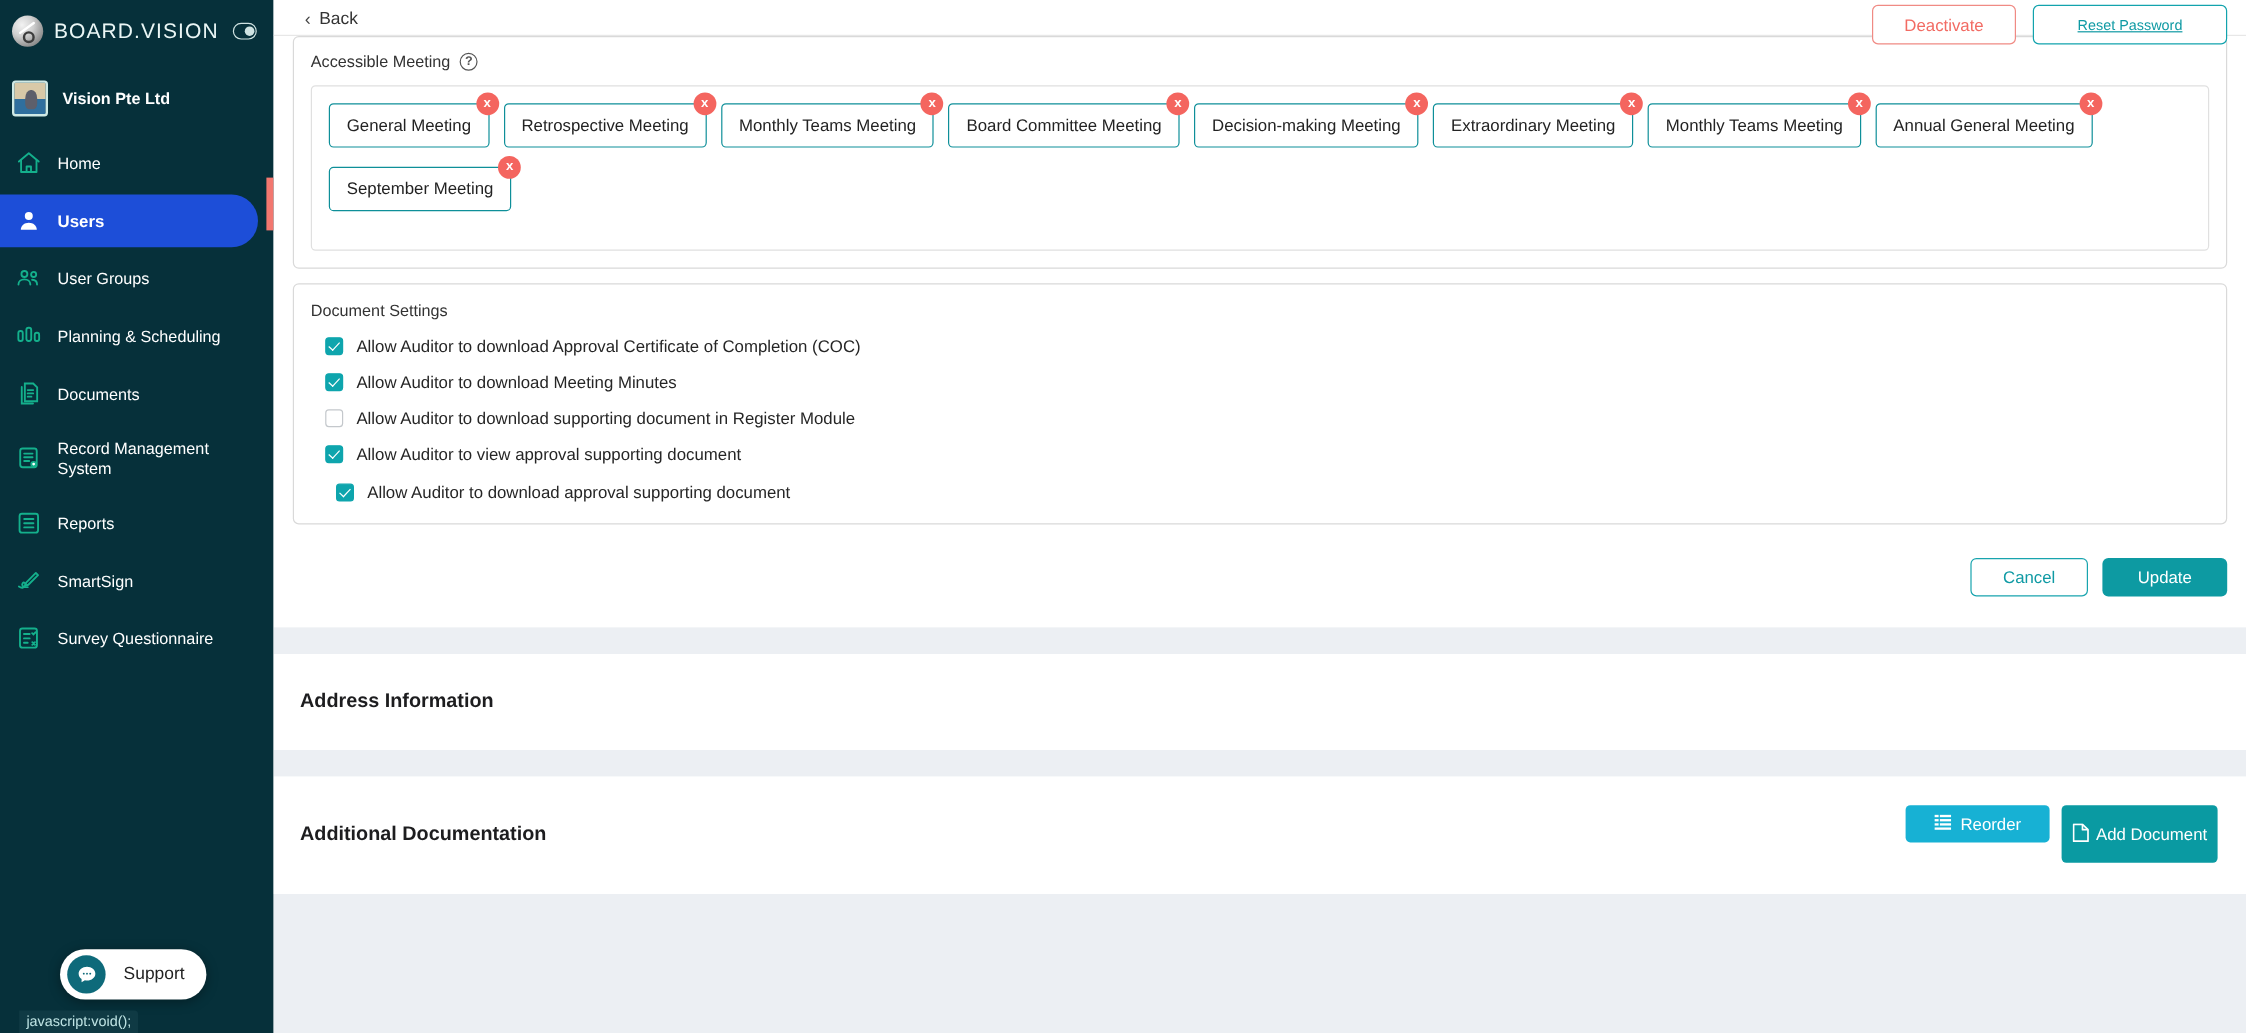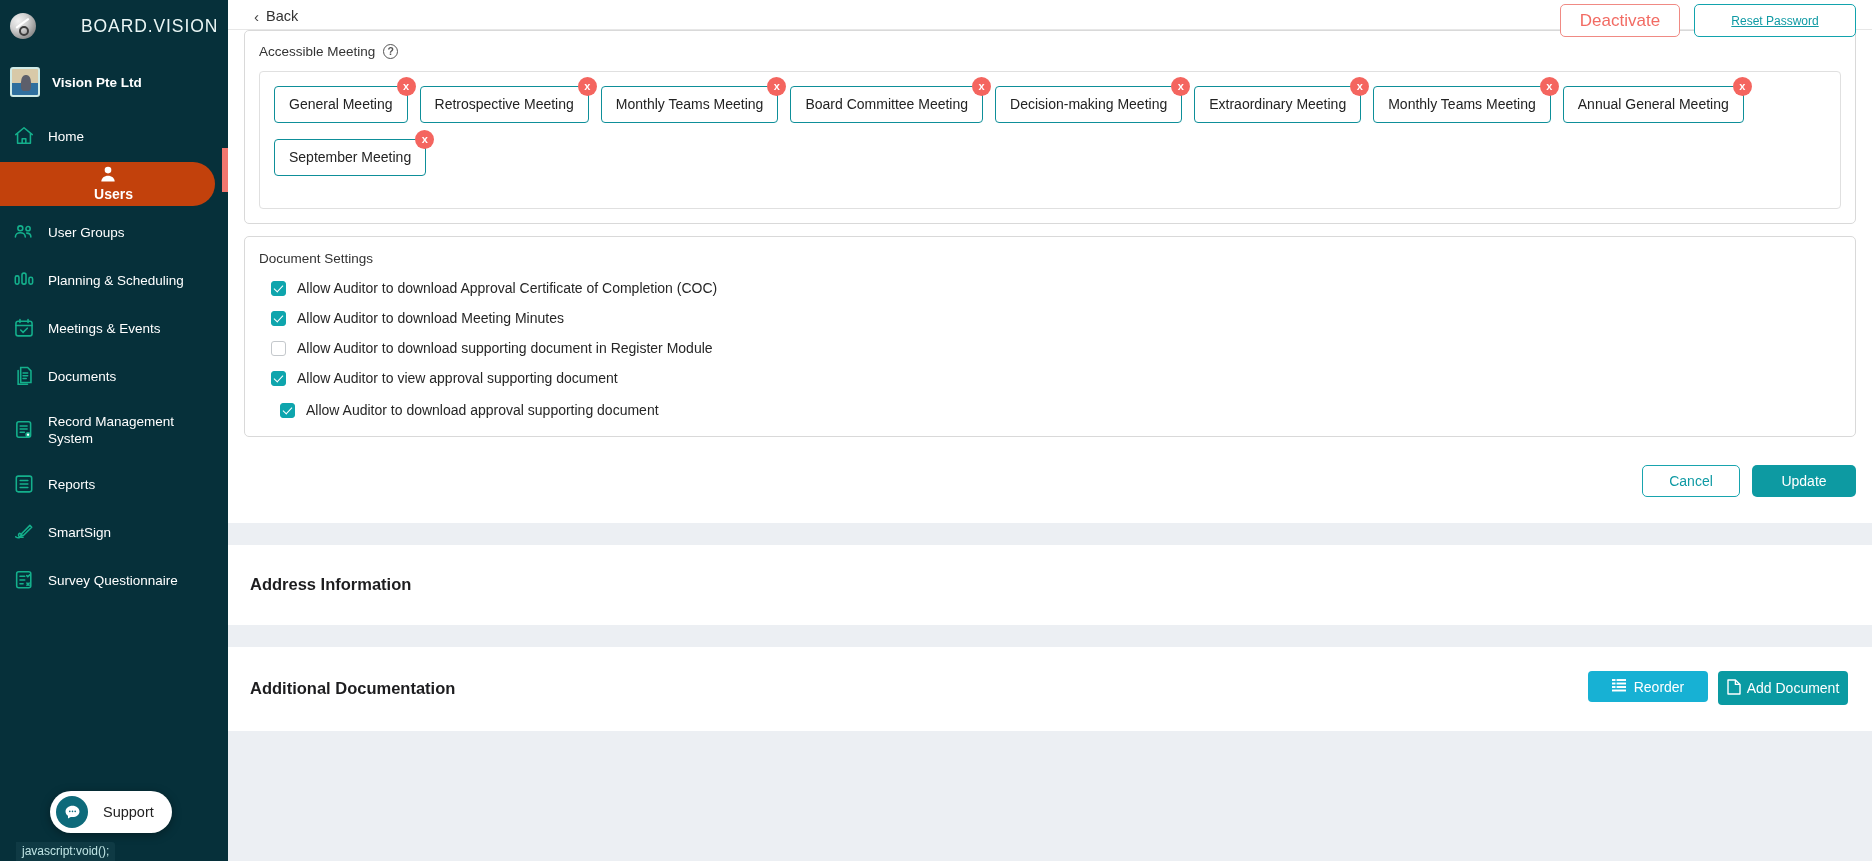--- a/index.html
+++ b/index.html
@@ -14,21 +14,21 @@
   
   .sidebar {
     width: 228px; height: 861px;
     background: #06303a;
     position: relative;
     flex: 0 0 228px;
     overflow: hidden;
   }
   .brand-row {
     display: flex; align-items: center;
-    height: 52px; padding: 0 14px 0 10px; gap: 36px;
+    height: 52px; padding: 0 14px 0 10px;
   }
   .brand-logo {
     width: 26px; height: 26px; border-radius: 50%;
     background: radial-gradient(circle at 32% 30%, #f2f2f2 0%, #cfcfcf 38%, #8e8e8e 75%, #6d6d6d 100%);
     position: relative; flex: 0 0 26px;
   }
   .brand-logo::after {
     content: ""; position: absolute; left: 6px; top: 14px;
     width: 16px; height: 2px; background: #fff;
     transform: rotate(-36deg); transform-origin: left center;
@@ -77,23 +77,22 @@
   .nav { margin-top: 8px; }
   .nav-item {
     display: flex; align-items: center;
     height: 44px; margin: 4px 13px 4px 0;
     padding-left: 12px; border-radius: 0 22px 22px 0;
     color: #ffffff; cursor: pointer;
     position: relative;
   }
   .nav-item.two-line { height: 56px; justify-content: center; }
   .nav-item.active {
-    background: #c2410c;
+    background: #1d4ed8;
     color: #ffffff;
-    flex-direction: column;
   }
   .nav-ico {
     width: 24px; height: 24px; flex: 0 0 24px;
     display: flex; align-items: center; justify-content: center;
     margin-right: 12px;
   }
   .nav-ico svg { display: block; }
   .nav-label { font-size: 13.5px; line-height: 17px; }
   .nav-item.active .nav-label { font-weight: 700; font-size: 14px; }
 
@@ -144,21 +143,21 @@
     padding-bottom: 5px;
   }
   .chev { font-size: 15px; color: #444; line-height: 1; }
   .top-actions {
     margin-left: auto; display: flex; gap: 14px;
     align-items: flex-end; padding-bottom: 0;
   }
   .btn-ghost-red {
     width: 120px; height: 33px; margin-bottom: -8px;
     border: 1px solid #f08a84; border-radius: 5px;
-    background: #fff; color: #f26b63; font-size: 17px;
+    background: #fff; color: #f26b63; font-size: 14px;
     cursor: pointer;
   }
   .btn-ghost-teal {
     width: 162px; height: 33px; margin-bottom: -8px;
     border: 1px solid #12a3ad; border-radius: 5px;
     background: #fff; color: #0f9aa4; font-size: 12px;
     cursor: pointer;
     text-decoration: underline;
   }
 
@@ -258,21 +257,21 @@
   .section-actions { margin-left: auto; display: flex; gap: 10px; }
 
   .btn-reorder {
     display: flex; align-items: center; justify-content: center; gap: 8px;
     width: 120px; height: 31px; border-radius: 4px;
     background: #17b1d4; color: #fff; border: none;
     font-size: 14px; cursor: pointer;
   }
   .btn-adddoc {
     display: flex; align-items: center; justify-content: center; gap: 6px;
-    width: 130px; height: 34px; border-radius: 4px;
+    width: 130px; height: 48px; border-radius: 4px;
     background: #0a9aa2; color: #fff; border: none;
     font-size: 14px; cursor: pointer;
   }
 </style>
 </head>
 <body>
 
 <div class="app">
 
   <aside class="sidebar">
@@ -329,31 +328,20 @@
         <span class="nav-ico">
           <svg width="22" height="22" viewBox="0 0 24 24" fill="none" stroke="#14b08c" stroke-width="1.7">
               <rect x="2.5" y="7.5" width="4" height="9" rx="1.8"></rect>
               <rect x="9.8" y="4.5" width="4.4" height="12" rx="2"></rect>
               <rect x="17.4" y="9" width="4" height="7.5" rx="1.8"></rect>
             </svg>
         </span>
         <span class="nav-label">Planning &amp; Scheduling</span>
       </div>
 
-      <div class="nav-item">
-        <span class="nav-ico">
-          <svg width="22" height="22" viewBox="0 0 24 24" fill="none" stroke="#14b08c" stroke-width="1.7" stroke-linecap="round">
-              <rect x="3.2" y="4.6" width="17.6" height="16" rx="2.4"></rect>
-              <path d="M3.2 9.2h17.6"></path>
-              <path d="M7.6 2.8v3.2M16.4 2.8v3.2"></path>
-              <path d="M8.4 14.2l2.6 2.6 4.6-4.6"></path>
-            </svg>
-        </span>
-        <span class="nav-label">Meetings &amp; Events</span>
-      </div>
 
 
       <div class="nav-item">
         <span class="nav-ico">
           <svg width="22" height="22" viewBox="0 0 24 24" fill="none" stroke="#14b08c" stroke-width="1.7" stroke-linecap="round">
               <path d="M8.4 2.8h7.6L19.6 6.4V19H8.4z"></path>
               <path d="M5.6 6v15h10.2"></path>
               <path d="M11 8.8h5M11 11.8h5M11 14.8h3.4"></path>
             </svg>
         </span>

